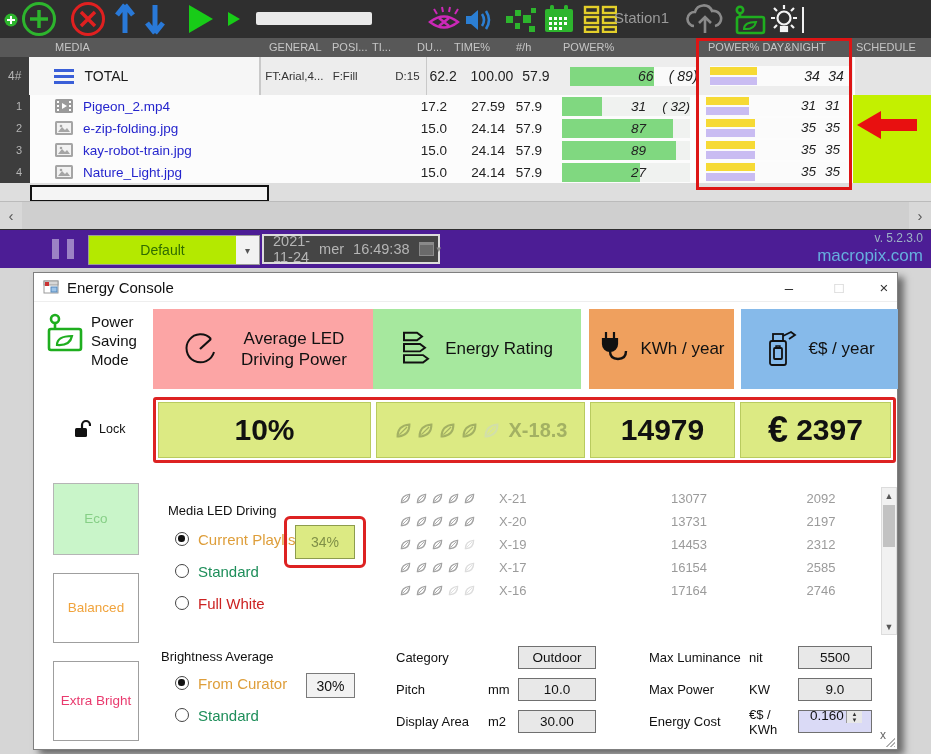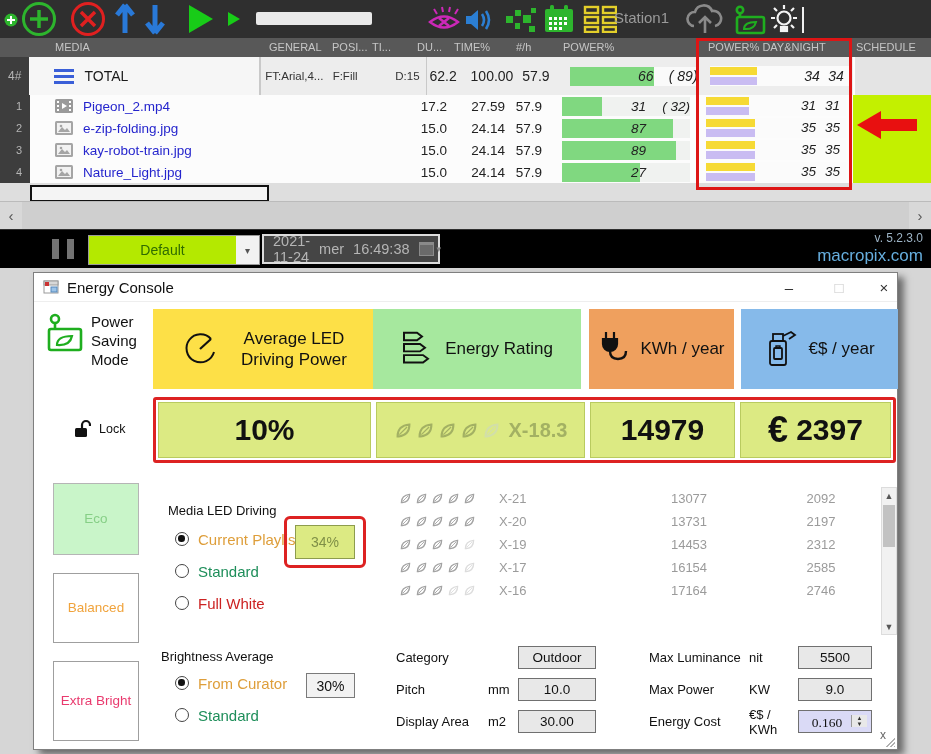--- a/index.html
+++ b/index.html
@@ -46,21 +46,21 @@
   .nbar{position:absolute;left:0;top:11px;height:8px;background:#c9bcf2;}
   .dval,.nval{position:absolute;top:0;height:20px;line-height:20px;font-style:italic;font-size:13.5px;color:#222;}
   .dval{right:30px;}.nval{right:6px;}
   .schchip{background:#c3f000;}
   .trow .schcell{background:#e4e4e4;border-left:2px solid #fff;}
   .hstrip{position:absolute;left:0;top:183px;width:931px;height:18px;background:#dedede;}
   .hthumb{position:absolute;left:30px;top:2px;width:235px;height:13px;background:#f4f4f4;border:2px solid #111;}
   .hscroll{position:absolute;left:0;top:201px;width:931px;height:27px;background:#cfcfcf;border-top:1px solid #bbb;}
   .harr{position:absolute;top:0;width:22px;height:27px;color:#555;font-size:15px;display:flex;align-items:center;justify-content:center;background:#d8d8d8;}
 
-  .statusbar{position:absolute;left:0;top:230px;width:931px;height:38px;background:#000000;}
+  .statusbar{position:absolute;left:0;top:230px;width:931px;height:38px;background:#4c1d95;}
   .pausebars{position:absolute;left:52px;top:9px;display:flex;gap:8px;}
   .pausebars div{width:7px;height:20px;background:rgba(255,255,255,.45);}
   .ddwrap{position:absolute;left:88px;top:5px;width:170px;height:28px;border:1px solid #9a9a9a;display:flex;background:#f2f2f2;}
   .ddmain{width:147px;background:#b4e900;color:#2f6b00;font-size:14px;display:flex;align-items:center;justify-content:center;}
   .ddarrow{flex:1;display:flex;align-items:center;justify-content:center;color:#555;font-size:10px;}
   .datewrap{position:absolute;left:262px;top:4px;width:178px;height:30px;border:2px solid #dcdcdc;background:#454545;
             display:flex;align-items:center;gap:9px;padding-left:9px;box-sizing:border-box;color:#b5b5b5;font-size:14.5px;}
   .calico{margin-left:auto;margin-right:5px;display:flex;align-items:center;gap:3px;color:#8a8a8a;font-size:9px;}
   .calbox{width:13px;height:12px;border:1px solid #8a8a8a;background:#6a6a6a;
           background-image:linear-gradient(#8a8a8a 2px,transparent 2px);}
@@ -123,21 +123,21 @@
   .varr{position:absolute;left:0;width:14px;height:15px;color:#555;font-size:9px;display:flex;align-items:center;justify-content:center;}
   .vthumb{position:absolute;left:1px;top:17px;width:12px;height:42px;background:#c2c2c2;}
 
   .fieldrow{position:absolute;height:25px;display:flex;align-items:center;font-size:13px;color:#111;}
   .flabel{display:inline-block;}
   .funit{display:inline-block;}
   .fbox{height:23px;background:#e8e8e8;border:1px solid #707070;display:flex;align-items:center;justify-content:center;
         font-size:13.5px;color:#111;box-sizing:border-box;}
   .fl .flabel{width:92px;}.fl .funit{width:30px;}.fl .fbox{width:78px;}
   .fr .flabel{width:100px;}.fr .funit{width:49px;}.fr .fbox{width:74px;}
-  .spinbox{background:#dadaf6;display:flex;align-items:flex-start;padding:4px;font-family:Liberation Serif, serif;}
+  .spinbox{background:#dadaf6;display:flex;align-items:flex-end;padding:9px;}
   .spinval{flex:1;display:flex;align-items:center;justify-content:center;}
   .spinner{width:15px;border-left:1px solid #9a9a9a;display:flex;flex-direction:column;background:#e8e8e8;}
   .spinner span{flex:1;display:flex;align-items:center;justify-content:center;font-size:6px;color:#333;}
   .xlabel{position:absolute;left:846px;top:455px;font-size:12px;color:#666;}
   .grip{position:absolute;right:2px;bottom:2px;width:10px;height:10px;
         background:linear-gradient(135deg,transparent 50%,#b0b0b0 50%,#b0b0b0 60%,transparent 60%,transparent 70%,#b0b0b0 70%,#b0b0b0 80%,transparent 80%,transparent 90%,#b0b0b0 90%);}
   .hamb{display:flex;flex-direction:column;gap:3px;}
   .hamb div{width:20px;height:3px;background:#3a5fd8;}
 </style>
 </head>
@@ -522,21 +522,21 @@
       <svg width="17" height="19">
         <path d="M8 9V6a4 4 0 0 1 8 0v1" fill="none" stroke="#111" stroke-width="2.2"></path>
         <rect x="1" y="9" width="12" height="9" rx="1.5" fill="#111"></rect>
       </svg>
       <span>Lock</span>
     </div>
     <div class="sbtn eco">Eco</div>
     <div class="sbtn bal">Balanced</div>
     <div class="sbtn ext">Extra Bright</div>
 
-    <div class="card" style="left:119px;width:234px;background:#fde047;">
+    <div class="card" style="left:119px;width:234px;background:#fca5a5;">
       <svg width="38" height="36" fill="none" stroke="#111" stroke-width="2">
         <path d="M30 8 A14 14 0 1 0 33 21"></path>
         <path d="M19 18 L30 8" stroke-width="2.2"></path>
       </svg>
       <span class="cardlabel">Average LED Driving Power</span>
     </div>
     <div class="card" style="left:339px;width:208px;background:#a6e89e;">
       <svg width="34" height="38" fill="none" stroke="#111" stroke-width="2">
         <path d="M3 3h13l5 4-5 4H3zM3 15h16l5 4-5 4H3zM3 27h19l5 4-5 4H3z" transform="scale(1,0.93)"></path>
       </svg>

